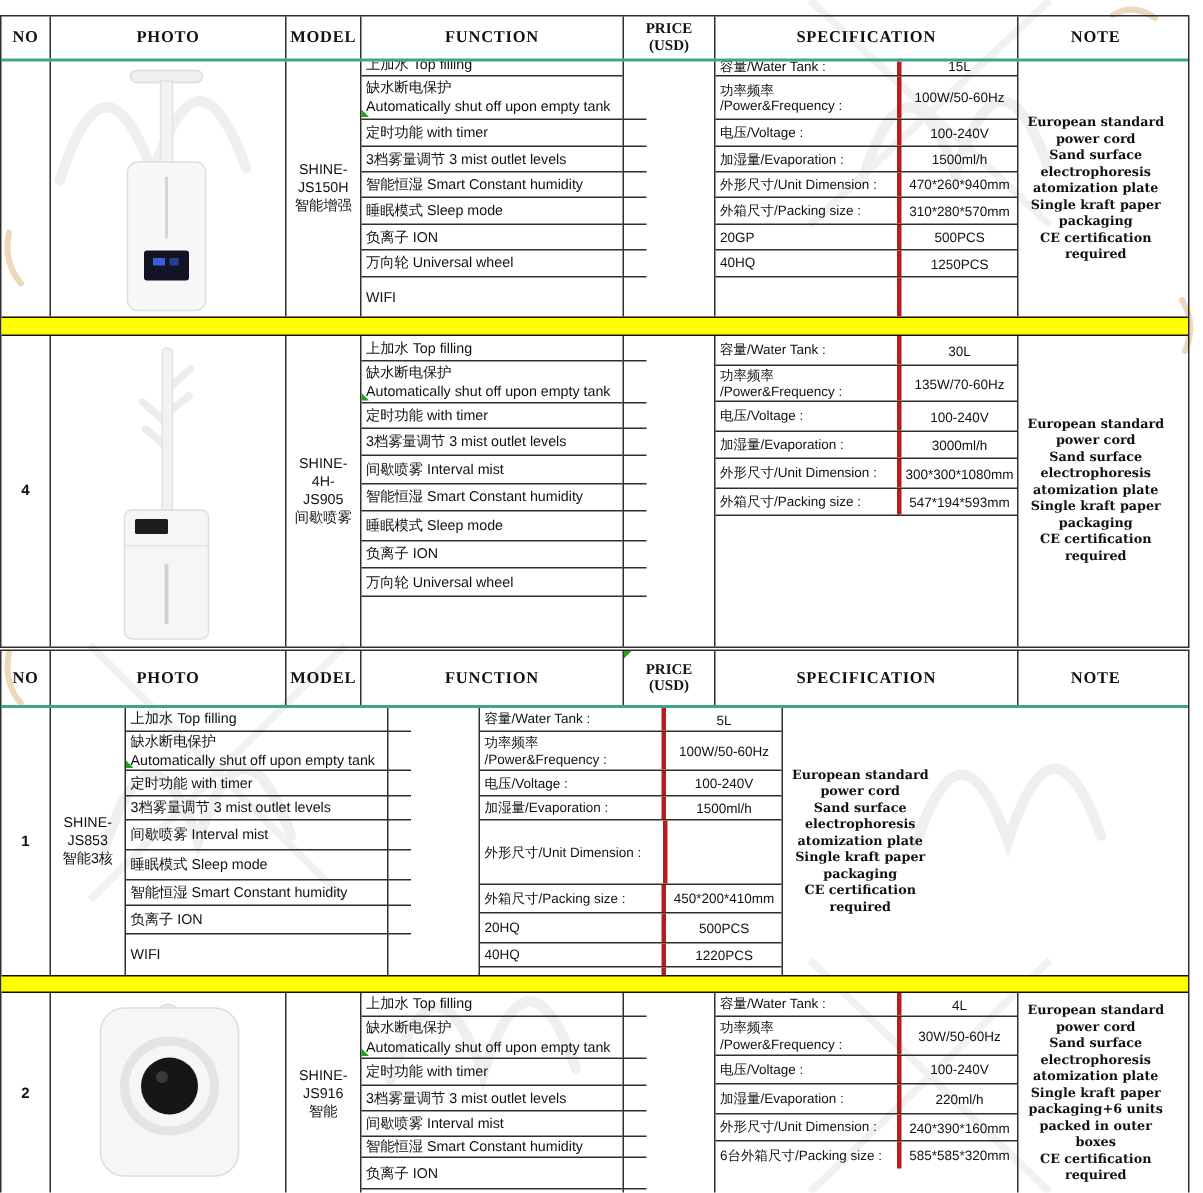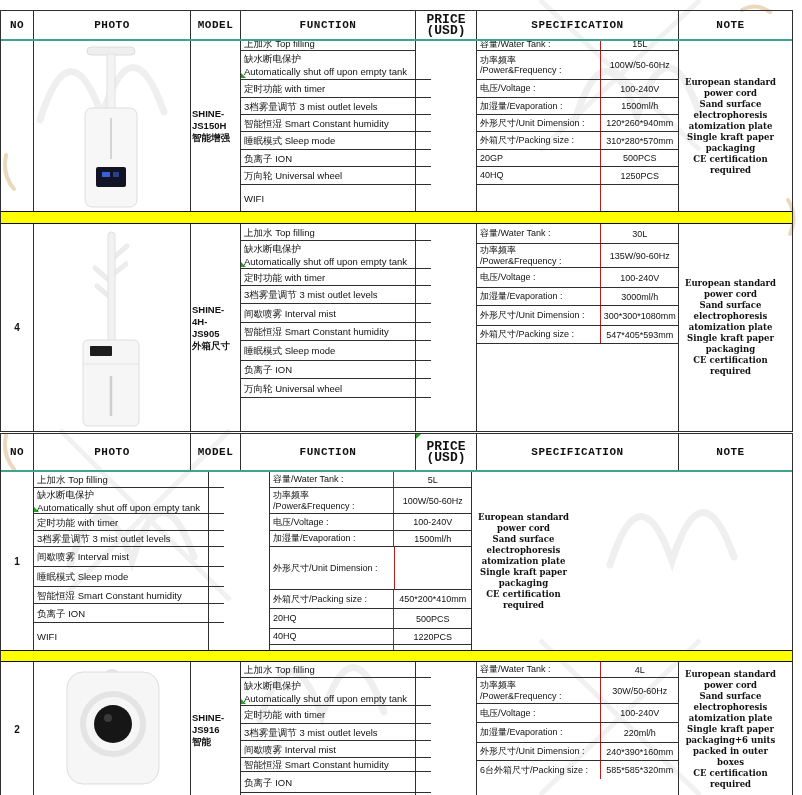--- a/index.html
+++ b/index.html
@@ -2,47 +2,47 @@
 <html><head>
 <meta charset="utf-8">
 <style>
   html,body{margin:0;padding:0}
   body{width:802px;height:795px;overflow:hidden;position:relative;background:#fff;
        font-family:"Liberation Sans",sans-serif;color:#111}
   .wm{position:absolute;left:0;top:0;z-index:0}
   .tbl{position:absolute;left:0;width:793px;box-sizing:border-box;border:1px solid #2f2f2f;z-index:1}
   .hrow{display:flex;box-sizing:border-box;border-bottom:2px solid #3ea58c}
   .hc{box-sizing:border-box;border-right:1px solid #2f2f2f;display:flex;align-items:center;justify-content:center;
-      text-align:center;font-family:Liberation Mono, monospace;font-weight:bold;font-size:11px;letter-spacing:.5px;
+      text-align:center;font-family:Liberation Serif, serif;font-weight:bold;font-size:11px;letter-spacing:.5px;
       white-space:pre-line;position:relative}
-  .hc.price-h{font-size:13px;line-height:11px;letter-spacing:0}
+  .hc.price-h{font-size:10px;line-height:11px;letter-spacing:0}
   .w1{width:33px}.w2{width:157px}.w3{width:50px}.w4{width:175px}.w5{width:61px}.w6{width:202px}.w7{width:103px}
   .lastc{border-right:none!important}
   .prow{display:flex;box-sizing:border-box}
   .c{box-sizing:border-box;border-right:1px solid #2f2f2f;position:relative}
   .c.no{display:flex;align-items:center;justify-content:center;font-weight:bold;font-size:10px}
   .c.photo{display:flex;align-items:center;justify-content:center;overflow:hidden}
-  .c.model{display:flex;align-items:center;justify-content:center;text-align:left;white-space:pre-line;
-           font-weight:bold;font-size:9.5px;line-height:12px;padding:0 1px}
+  .c.model{display:flex;align-items:center;justify-content:center;text-align:center;white-space:pre-line;
+           font-weight:normal;font-size:9.5px;line-height:12px;padding:0 1px}
   .c.note{display:flex;align-items:center;justify-content:center;text-align:center;white-space:pre-line;
           font-family:"DejaVu Serif",serif;font-weight:bold;font-size:8.5px;line-height:11px;padding:0 2px}
   .band{box-sizing:border-box;background:#ffff00;border-top:1px solid #111;border-bottom:1px solid #111}
   .frow{box-sizing:border-box;position:relative;border-bottom:1px solid #2f2f2f;display:flex;align-items:center;
         padding-left:3px;font-size:9.5px;line-height:13px;white-space:pre}
   .frow::after{content:"";position:absolute;left:100%;bottom:-1px;width:16px;border-bottom:1px solid #2f2f2f}
   .frow.nb{border-bottom:none}.frow.nb::after{display:none}
   .frow.clip{overflow:hidden;align-items:flex-end}
   .gmark{position:absolute;left:0;bottom:1px;width:0;height:0;border-left:5px solid #1fa01f;border-top:5px solid transparent}
   .hmark{position:absolute;left:0;top:0;width:0;height:0;border-top:5px solid #1fa01f;border-right:5px solid transparent}
   .ftext{position:relative;z-index:2}
   .srow{display:flex;box-sizing:border-box;border-bottom:1px solid #2f2f2f;font-size:9px}
   .srow.nb{border-bottom:none}
   .srow.clip{overflow:hidden}
   .srow.clip .sl,.srow.clip .sv{align-items:flex-end;padding-bottom:1px}
-  .sl{box-sizing:border-box;width:125px;border-right:1px solid #b91c1c;display:flex;align-items:center;
+  .sl{box-sizing:border-box;width:125px;border-right:3px solid #b91c1c;display:flex;align-items:center;
       padding-left:3px;white-space:pre;line-height:10.5px}
   .sv{box-sizing:border-box;width:77px;display:flex;align-items:center;justify-content:center;text-align:center}
   .merged{box-sizing:border-box;display:flex;align-items:center;justify-content:center;text-align:center;
           white-space:pre-line;font-size:9px;line-height:15px}
 </style>
 </head>
 <body>
 
 <svg class="wm" width="802" height="795">
   <g fill="none" stroke="#efefef" stroke-width="7" stroke-linecap="round">
@@ -122,21 +122,21 @@
       <div class="srow" style="height:18px">
         <div class="sl">电压/Voltage :</div>
         <div class="sv">100-240V</div>
         </div>
       <div class="srow" style="height:17px">
         <div class="sl">加湿量/Evaporation :</div>
         <div class="sv">1500ml/h</div>
         </div>
       <div class="srow" style="height:17px">
         <div class="sl">外形尺寸/Unit Dimension :</div>
-        <div class="sv">120*260*940mm</div>
+        <div class="sv">470*260*940mm</div>
         </div>
       <div class="srow" style="height:18px">
         <div class="sl">外箱尺寸/Packing size :</div>
         <div class="sv">310*280*570mm</div>
         </div>
       <div class="srow" style="height:17px">
         <div class="sl">20GP</div>
         <div class="sv">500PCS</div>
         </div>
       <div class="srow" style="height:18px">
@@ -173,21 +173,21 @@
         </g>
         <rect x="74" y="8" width="7" height="110" rx="3.5" fill="#f2f2f2" stroke="#e0e0e0"></rect>
         <rect x="49" y="116" width="56" height="86" rx="5" fill="#f6f6f6" stroke="#dedede"></rect>
         <rect x="56" y="122" width="22" height="10" rx="1" fill="#1d1d1d"></rect>
         <line x1="49" y1="140" x2="105" y2="140" stroke="#e3e3e3"></line>
         <line x1="77" y1="152" x2="77" y2="192" stroke="#cfcfcf" stroke-width="2.5"></line>
       </svg>
     </div>
     <div class="c model w3">SHINE-4H-
 JS905
-外箱尺寸</div>
+间歇喷雾</div>
     <div class="c w4">
       <div class="frow" style="height:17px">上加水 Top filling</div>
       <div class="frow" style="height:28px"><span class="gmark"></span><span class="ftext">缺水断电保护
 Automatically shut off upon empty tank</span></div>
       <div class="frow" style="height:17px">定时功能 with timer</div>
       <div class="frow" style="height:18px">3档雾量调节 3 mist outlet levels</div>
       <div class="frow" style="height:19px">间歇喷雾 Interval mist</div>
       <div class="frow" style="height:18px">智能恒湿 Smart Constant humidity</div>
       <div class="frow" style="height:20px">睡眠模式 Sleep mode</div>
       <div class="frow" style="height:18px">负离子 ION</div>
@@ -196,37 +196,37 @@
     </div>
     <div class="c w5"></div>
     <div class="c w6">
       <div class="srow" style="height:20px">
         <div class="sl">容量/Water Tank :</div>
         <div class="sv">30L</div>
         </div>
       <div class="srow" style="height:24px">
         <div class="sl">功率频率
 /Power&amp;Frequency :</div>
-        <div class="sv">135W/90-60Hz</div>
+        <div class="sv">135W/70-60Hz</div>
         </div>
       <div class="srow" style="height:20px">
         <div class="sl">电压/Voltage :</div>
         <div class="sv">100-240V</div>
         </div>
       <div class="srow" style="height:18px">
         <div class="sl">加湿量/Evaporation :</div>
         <div class="sv">3000ml/h</div>
         </div>
       <div class="srow" style="height:20px">
         <div class="sl">外形尺寸/Unit Dimension :</div>
         <div class="sv">300*300*1080mm</div>
         </div>
       <div class="srow" style="height:18px">
         <div class="sl">外箱尺寸/Packing size :</div>
-        <div class="sv">547*405*593mm</div>
+        <div class="sv">547*194*593mm</div>
         </div>
     </div>
     <div class="c note w7 lastc">European standard
 power cord
 Sand surface
 electrophoresis
 atomization plate
 Single kraft paper
 packaging
 CE certification
@@ -242,20 +242,22 @@
     <div class="hc w3">MODEL</div>
     <div class="hc w4">FUNCTION</div>
     <div class="hc w5 price-h"><span class="hmark"></span><span>PRICE
 (USD)</span></div>
     <div class="hc w6">SPECIFICATION</div>
     <div class="hc w7 lastc">NOTE</div>
   </div>
 
   <div class="prow" style="height:178px">
     <div class="c no w1">1</div>
+    <div class="c model w3">SHINE-JS853
+智能3核</div>
     <div class="c w4">
       <div class="frow" style="height:16px">上加水 Top filling</div>
       <div class="frow" style="height:26px"><span class="gmark"></span><span class="ftext">缺水断电保护
 Automatically shut off upon empty tank</span></div>
       <div class="frow" style="height:17px">定时功能 with timer</div>
       <div class="frow" style="height:16px">3档雾量调节 3 mist outlet levels</div>
       <div class="frow" style="height:20px">间歇喷雾 Interval mist</div>
       <div class="frow" style="height:20px">睡眠模式 Sleep mode</div>
       <div class="frow" style="height:17px">智能恒湿 Smart Constant humidity</div>
       <div class="frow" style="height:19px">负离子 ION</div>

